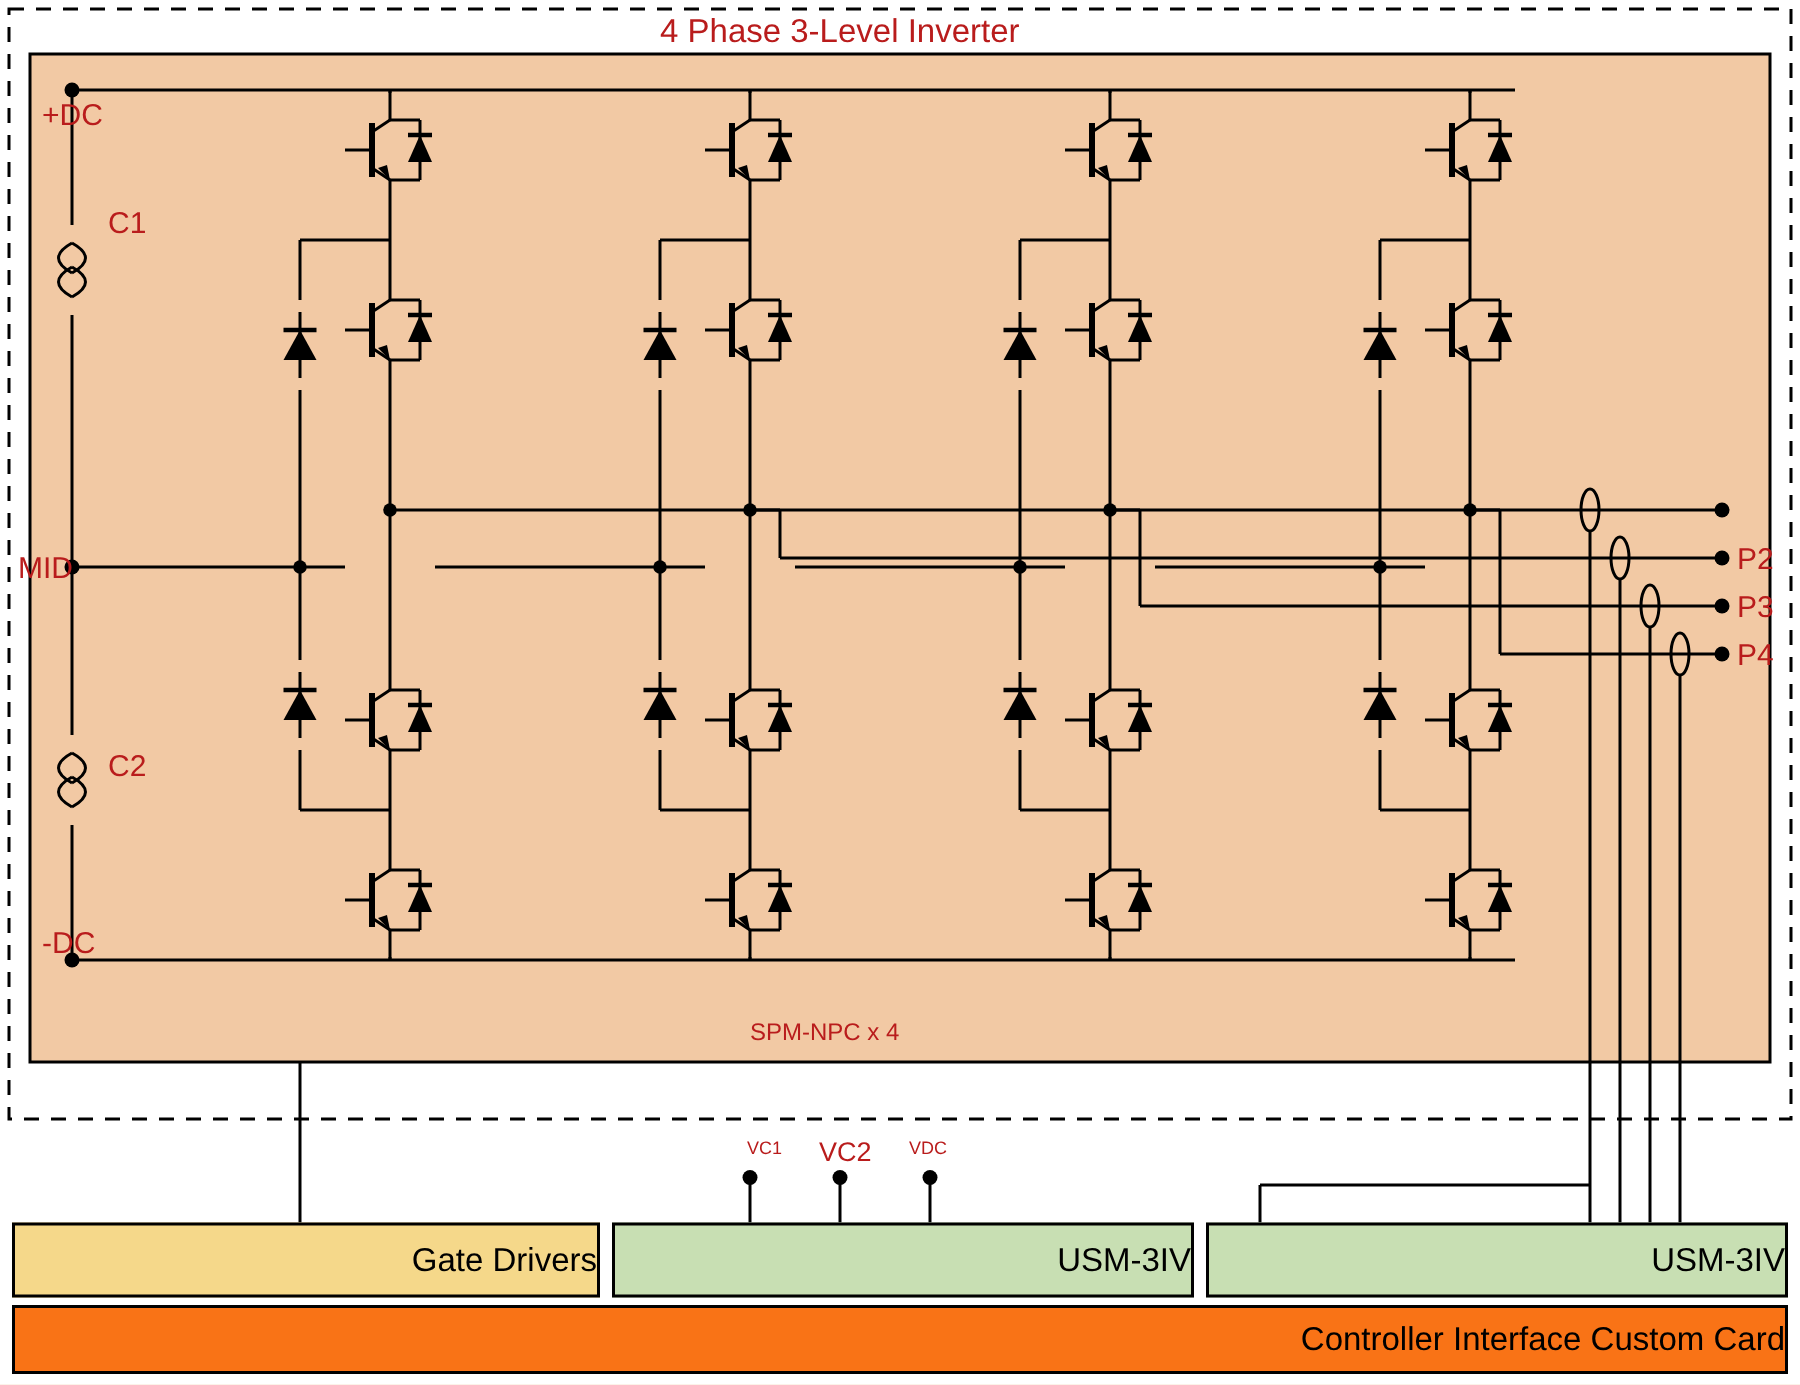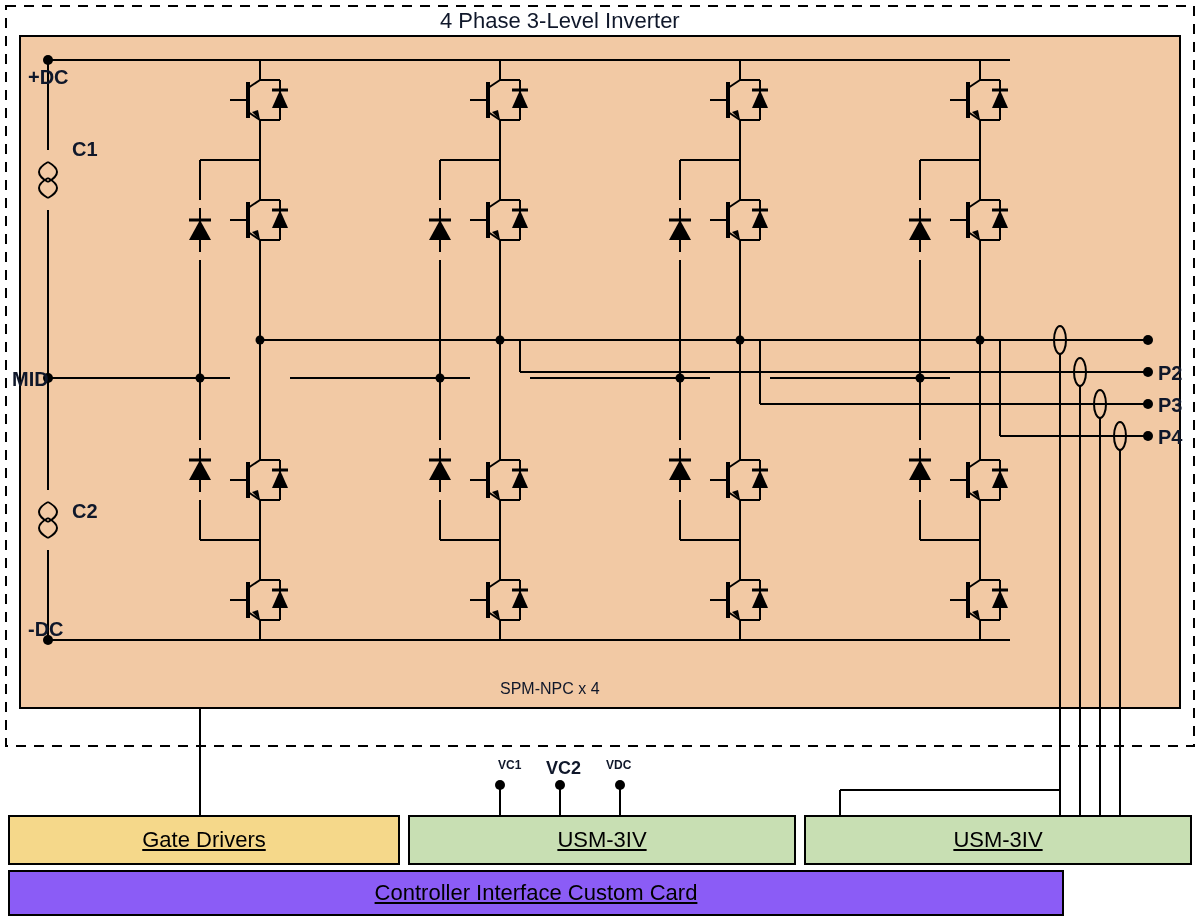--- a/index.html
+++ b/index.html
@@ -1,19 +1,19 @@
 <!DOCTYPE html>
 <html><head>
 <meta charset="utf-8">
 <style>
   html,body{margin:0;padding:0;background:#fff;font-family:"Segoe UI",Arial,sans-serif;}
   .stage{position:relative;width:1200px;height:923px;}
-  .txt{position:absolute;font-size:20px;color:#0f172a;white-space:nowrap;}
-  .bold{font-weight:700;}
-  .box{position:absolute;box-sizing:border-box;border:2px solid #000;display:flex;align-items:center;justify-content:center;font-size:22px;text-decoration:underline;}
+  .txt{position:absolute;font-size:20px;color:#b91c1c;white-space:nowrap;}
+  .bold{font-weight:400;}
+  .box{position:absolute;box-sizing:border-box;border:2px solid #000;display:flex;align-items:center;justify-content:flex-end;font-size:22px;}
   svg{position:absolute;left:0;top:0;}
 </style>
 </head>
 <body>
 
 <div class="stage">
 
 <svg width="1200" height="923">
   <defs>
 
@@ -225,17 +225,17 @@
 
 <div class="box" style="left:8px;top:815px;width:392px;height:50px;background:#F5D88A">
       <span>Gate Drivers</span>
     </div>
 <div class="box" style="left:408px;top:815px;width:388px;height:50px;background:#C8DFB3">
       <span>USM-3IV</span>
     </div>
 <div class="box" style="left:804px;top:815px;width:388px;height:50px;background:#C8DFB3">
       <span>USM-3IV</span>
     </div>
-<div class="box" style="left:8px;top:870px;width:1056px;height:46px;background:#8b5cf6">
+<div class="box" style="left:8px;top:870px;width:1184px;height:46px;background:#f97316">
       <span>Controller Interface Custom Card</span>
     </div>
 
 </div>
 
 </body></html>

